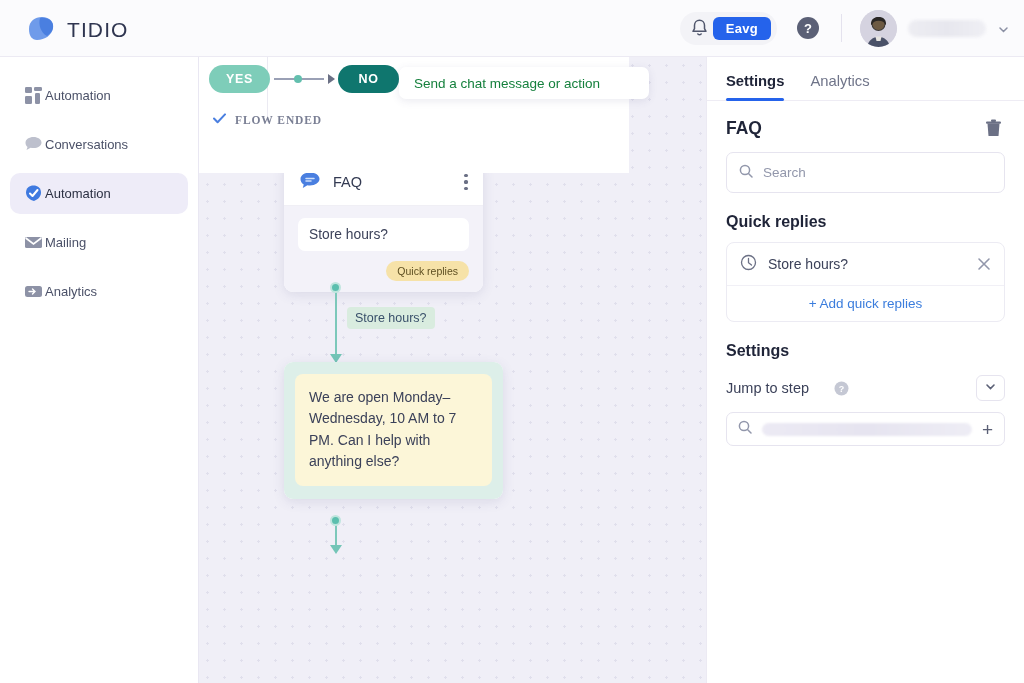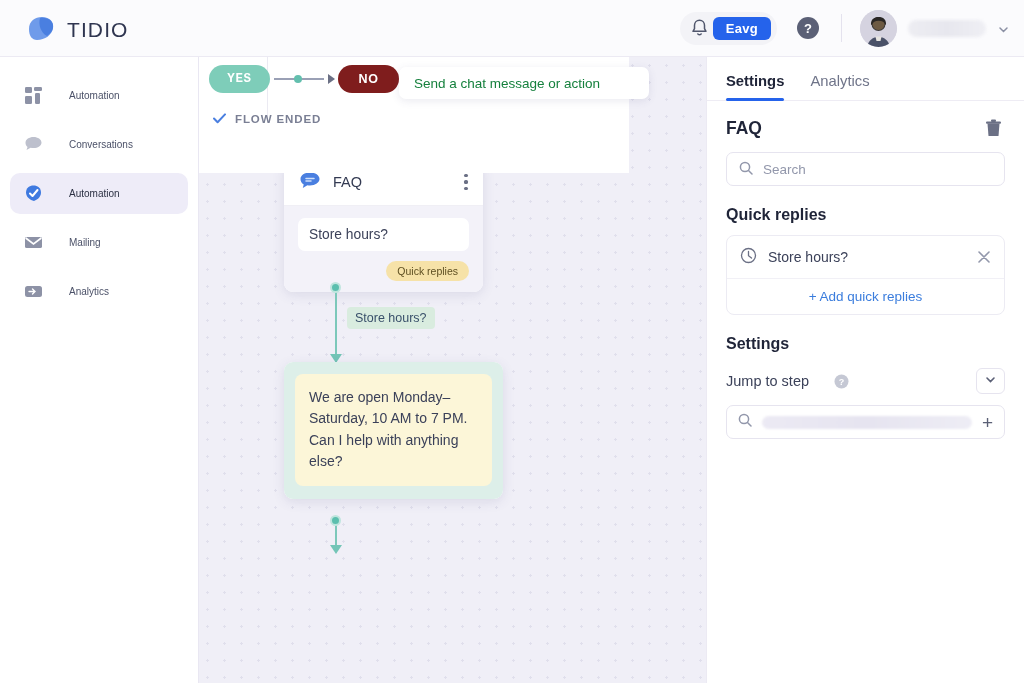--- a/index.html
+++ b/index.html
@@ -51,23 +51,23 @@
     filter: blur(1.4px);
   }
   .chevron-sm { width: 13px; height: 13px; }
 
   
   .sidebar {
     position: absolute; top: 57px; left: 0; width: 198px; height: 626px;
     background: #ffffff;
   }
   .nav-item {
-    display: flex; align-items: center; gap: 25px;
+    display: flex; align-items: center; gap: 1px;
     height: 41px; margin: 0 10px; padding-left: 13px;
-    border-radius: 10px; color: #4b5168; font-size: 10px;
+    border-radius: 10px; color: #4b5168; font-size: 13px;
     position: relative;
   }
   .nav-item + .nav-item { margin-top: 8px; }
   .nav-item:first-child { margin-top: 18px; }
   .nav-item.active { background: #eeecf8; color: #2b3043; }
   .nav-ico { width: 21px; height: 21px; flex: none; display:block; }
 
   
   .canvas {
     position: absolute; top: 57px; left: 198px; width: 508px; height: 626px;
@@ -144,25 +144,25 @@
   .bq-head {
     background: #e3e2ee; padding: 11px 14px; font-size: 13.5px; color: #3b4159;
     width: 208px; border-radius: 9px 9px 0 0;
   }
   .bq-body { background: #fff; padding: 12px 0 0 0; position: relative; height: 116px; }
   .pill {
     border-radius: 15px; height: 28px; min-width: 61px;
     display: flex; align-items: center; justify-content: center;
     font-size: 12.5px; font-weight: 700; letter-spacing: .6px; color: #fff;
   }
-  .pill.yes { background: #7ecdb9; font-family: Liberation Mono, monospace; }
-  .pill.no  { background: #7f1d1d; }
+  .pill.yes { background: #7ecdb9; }
+  .pill.no  { background: #0f766e; }
   .flow-ended {
-    display: flex; align-items: flex-start; gap: 9px;
-    font-size: 11.5px; letter-spacing: .9px; color: #7a7f94; font-weight: 600;
+    display: flex; align-items: center; gap: 9px;
+    font-size: 11.5px; letter-spacing: .9px; color: #7a7f94; font-weight: 600; font-family: Liberation Serif, serif;
   }
   .action-field {
     position: absolute; left: 200px; top: 10px;
     width: 250px; height: 32px; background: #fff;
     border-radius: 7px; box-shadow: 0 2px 9px rgba(80,80,130,.12);
     display: flex; align-items: center; padding-left: 15px;
     font-size: 13.5px; color: #15803d;
   }
   .vline-sep { position: absolute; left: 68px; top: 0; width: 1px; height: 65px; background: #ebeaf2; }
 
@@ -178,21 +178,21 @@
     content:""; position: absolute; left: 0; right: 0; bottom: -1px; height: 3px;
     background: #2563eb; border-radius: 2px;
   }
   .panel-row {
     display: flex; align-items: center; justify-content: space-between;
     padding: 17px 22px 0 19px;
   }
   .panel-h { font-size: 17.5px; color: #1f2438; font-weight: 700; }
   .trash { width: 17px; height: 19px; }
   .search-box {
-    margin: 13px 19px 0 19px; height: 34px; border: 1px solid #e6e4ef;
+    margin: 13px 19px 0 19px; height: 41px; border: 1px solid #e6e4ef;
     border-radius: 7px; display: flex; align-items: center; gap: 10px; padding: 0 12px;
     font-size: 13.5px; color: #9297ab;
   }
   .sect-h { font-size: 16px; color: #1f2438; font-weight: 700; margin: 20px 0 0 19px; }
   .qr-box { margin: 11px 19px 0 19px; border: 1px solid #ecebf3; border-radius: 8px; }
   .qr-item {
     display: flex; align-items: center; gap: 11px; padding: 11px 13px;
     border-bottom: 1px solid #f1f0f6; font-size: 14px; color: #3b4159;
   }
   .qr-x { margin-left: auto; width: 14px; height: 14px; }
@@ -358,21 +358,21 @@
       </div>
     </div>
 
     <div class="conn" style="left:136px; top:230px; width:2px; height:76px; background:#7cc8ba;"></div>
     <div class="dot-node teal" style="left:131px; top:225px;"></div>
     <div class="arrow-t" style="left:131px; top:297px;"></div>
     <div class="edge-label" style="left:148px; top:250px;">Store hours?</div>
 
     <div class="card" id="node-msg">
       <div class="msg-body">
-        <div class="msg-bubble">We are open Monday–Saturday, 10 AM to 7 PM. Can I help with anything else?</div>
+        <div class="msg-bubble">We are open Monday–Wednesday, 10 AM to 7 PM. Can I help with anything else?</div>
       </div>
     </div>
 
     <div class="conn" style="left:136px; top:463px; width:2px; height:32px; background:#7cc8ba;"></div>
     <div class="dot-node teal" style="left:131px; top:458px;"></div>
     <div class="arrow-t" style="left:131px; top:488px;"></div>
 
     <div id="node-bottom">
       <div class="bq-body">
         <span class="vline-sep"></span>

